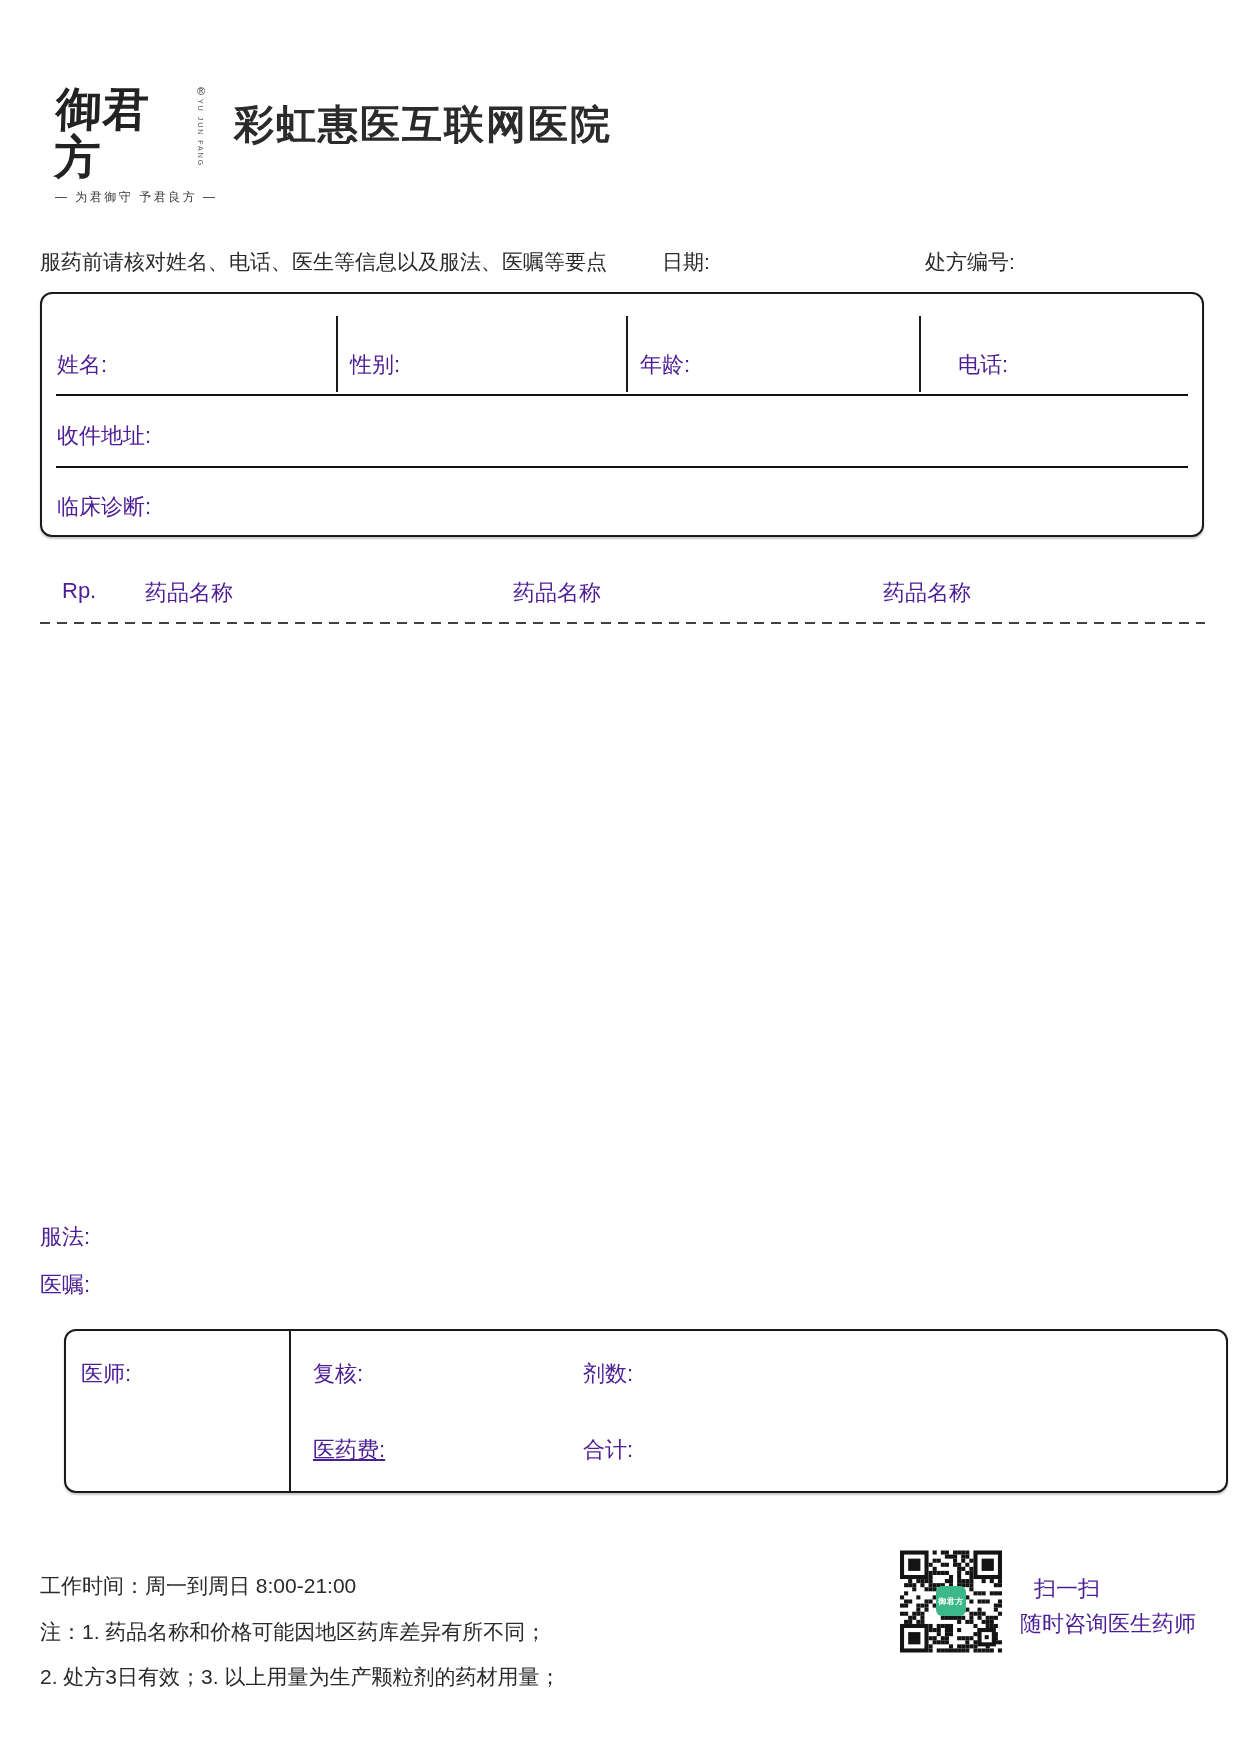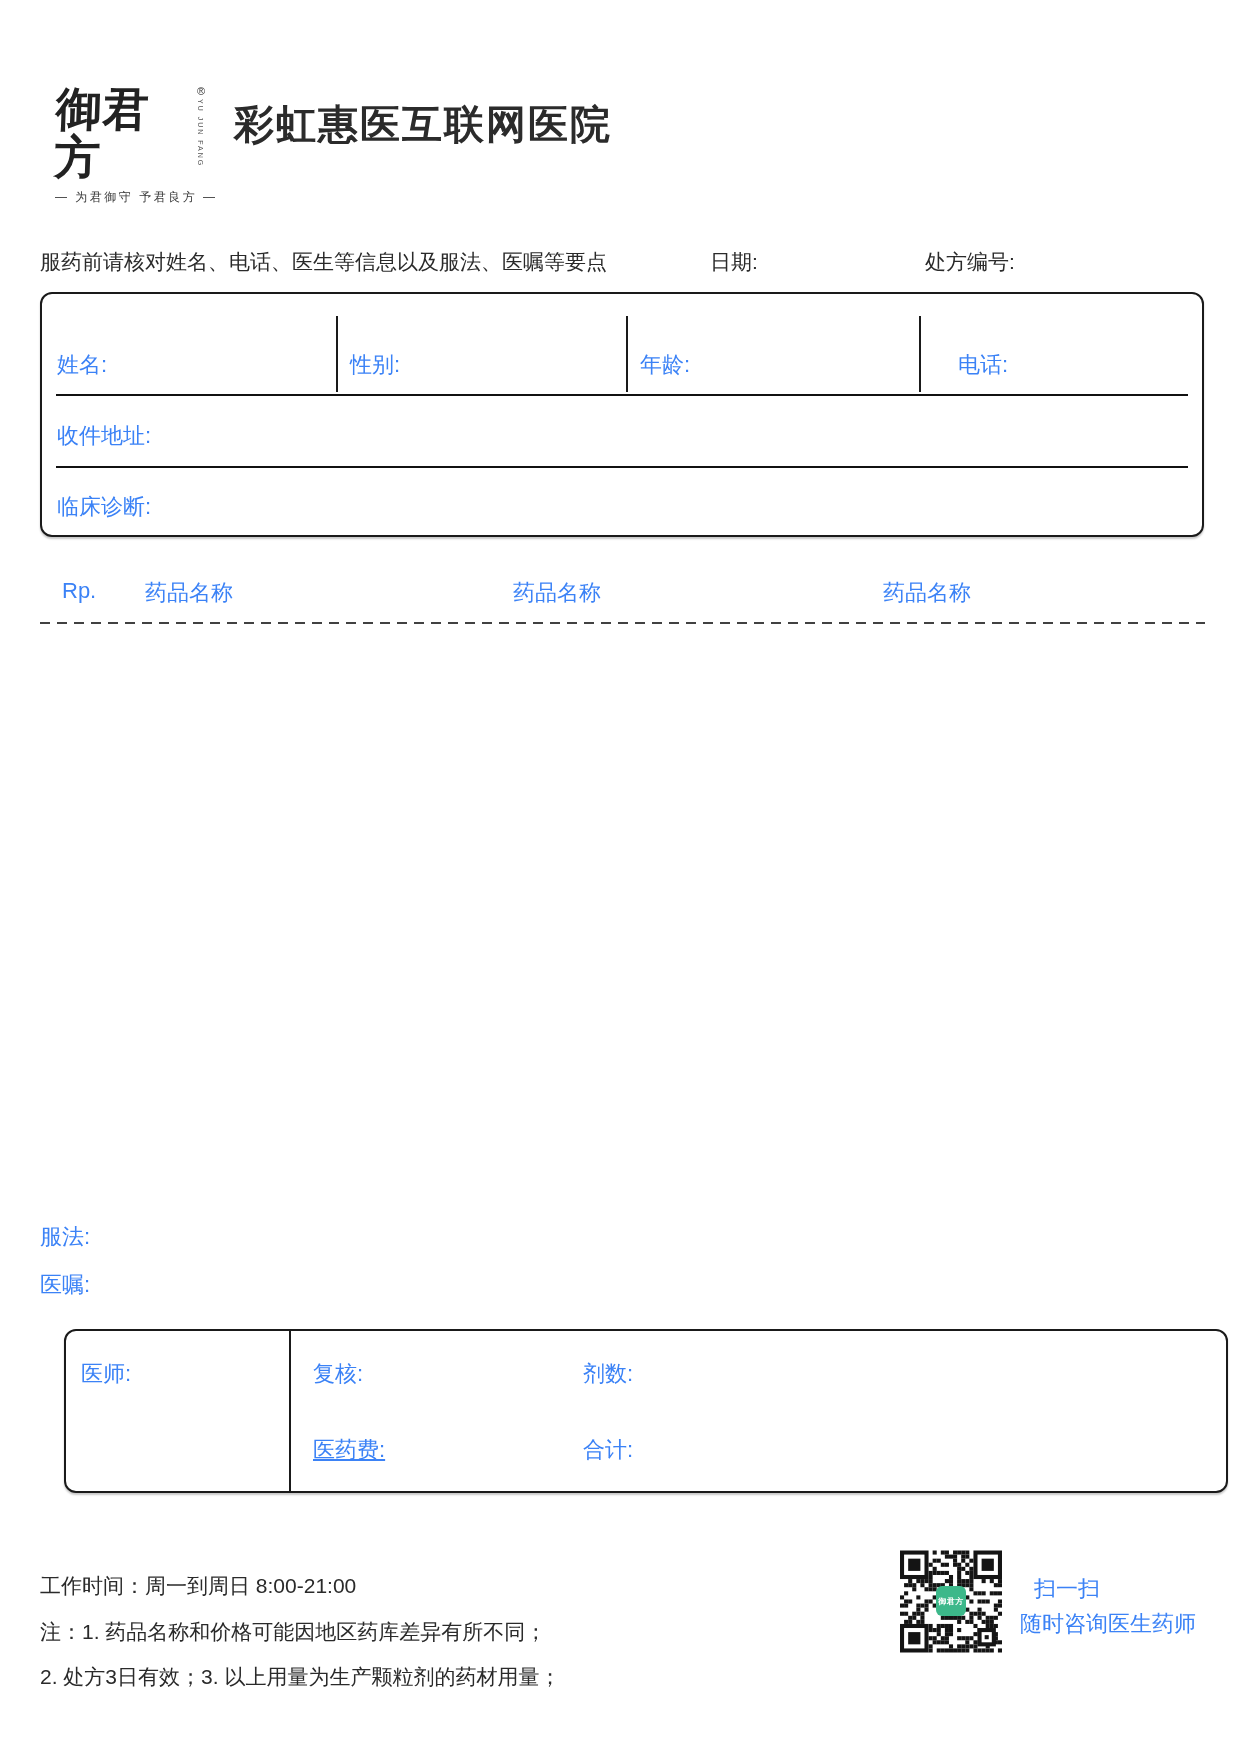--- a/index.html
+++ b/index.html
@@ -5,21 +5,21 @@
   * { margin:0; padding:0; box-sizing:border-box; }
   html,body { background:#e8e8e8; }
   .page {
     position:relative; width:1240px; height:1754px; background:#ffffff;
     margin:0 auto; overflow:hidden;
     font-family:"Liberation Sans","DejaVu Sans",sans-serif;
     color:#262626;
   }
   .abs { position:absolute; }
   .lbl { font-size:21px; color:#2a2a2a; white-space:nowrap; }
-  .lbl-lg { font-size:22px; color:#3b82f6; white-space:nowrap; }
+  .lbl-lg { font-size:22px; color:#4c1d95; white-space:nowrap; }
 
   
   .brand-wrap { left:55px; top:86px; width:150px; }
   .brand-row { display:flex; align-items:flex-start; }
   .brand-main {
     font-family:"Liberation Serif","DejaVu Serif",serif;
     font-weight:700; font-size:46px; line-height:1.05; color:#222;
     letter-spacing:1px; transform:skewX(-2deg);
   }
   .brand-side { display:flex; flex-direction:column; align-items:center; margin-left:2px; }
@@ -67,21 +67,21 @@
       <div class="brand-side">
         <div class="brand-reg">®</div>
         <div class="brand-vert">YU JUN FANG</div>
       </div>
     </div>
     <div class="brand-tagline">— 为君御守 予君良方 —</div>
   </div>
   <div class="abs lbl" style="left:40px; top:248px;">服药前请核对姓名、电话、医生等信息以及服法、医嘱等要点</div>
 
   <div class="abs hospital-title">彩虹惠医互联网医院</div>
-  <div class="abs lbl" style="left:662px; top:248px;margin-left:48px;">日期:</div>
+  <div class="abs lbl" style="left:662px; top:248px;">日期:</div>
   <div class="abs lbl" style="left:925px; top:248px;">处方编号:</div>
 
   <div class="abs box" style="left:40px; top:292px; width:1164px; height:245px;">
 
     <div class="abs lbl-lg" style="left:15px; top:56px;">姓名:</div>
     <div class="abs lbl-lg" style="left:308px; top:56px;">性别:</div>
     <div class="abs lbl-lg" style="left:598px; top:56px;">年龄:</div>
     <div class="abs lbl-lg" style="left:916px; top:56px;">电话:</div>
 
     <div class="abs vsep" style="left:294px; top:22px; height:76px;"></div>

